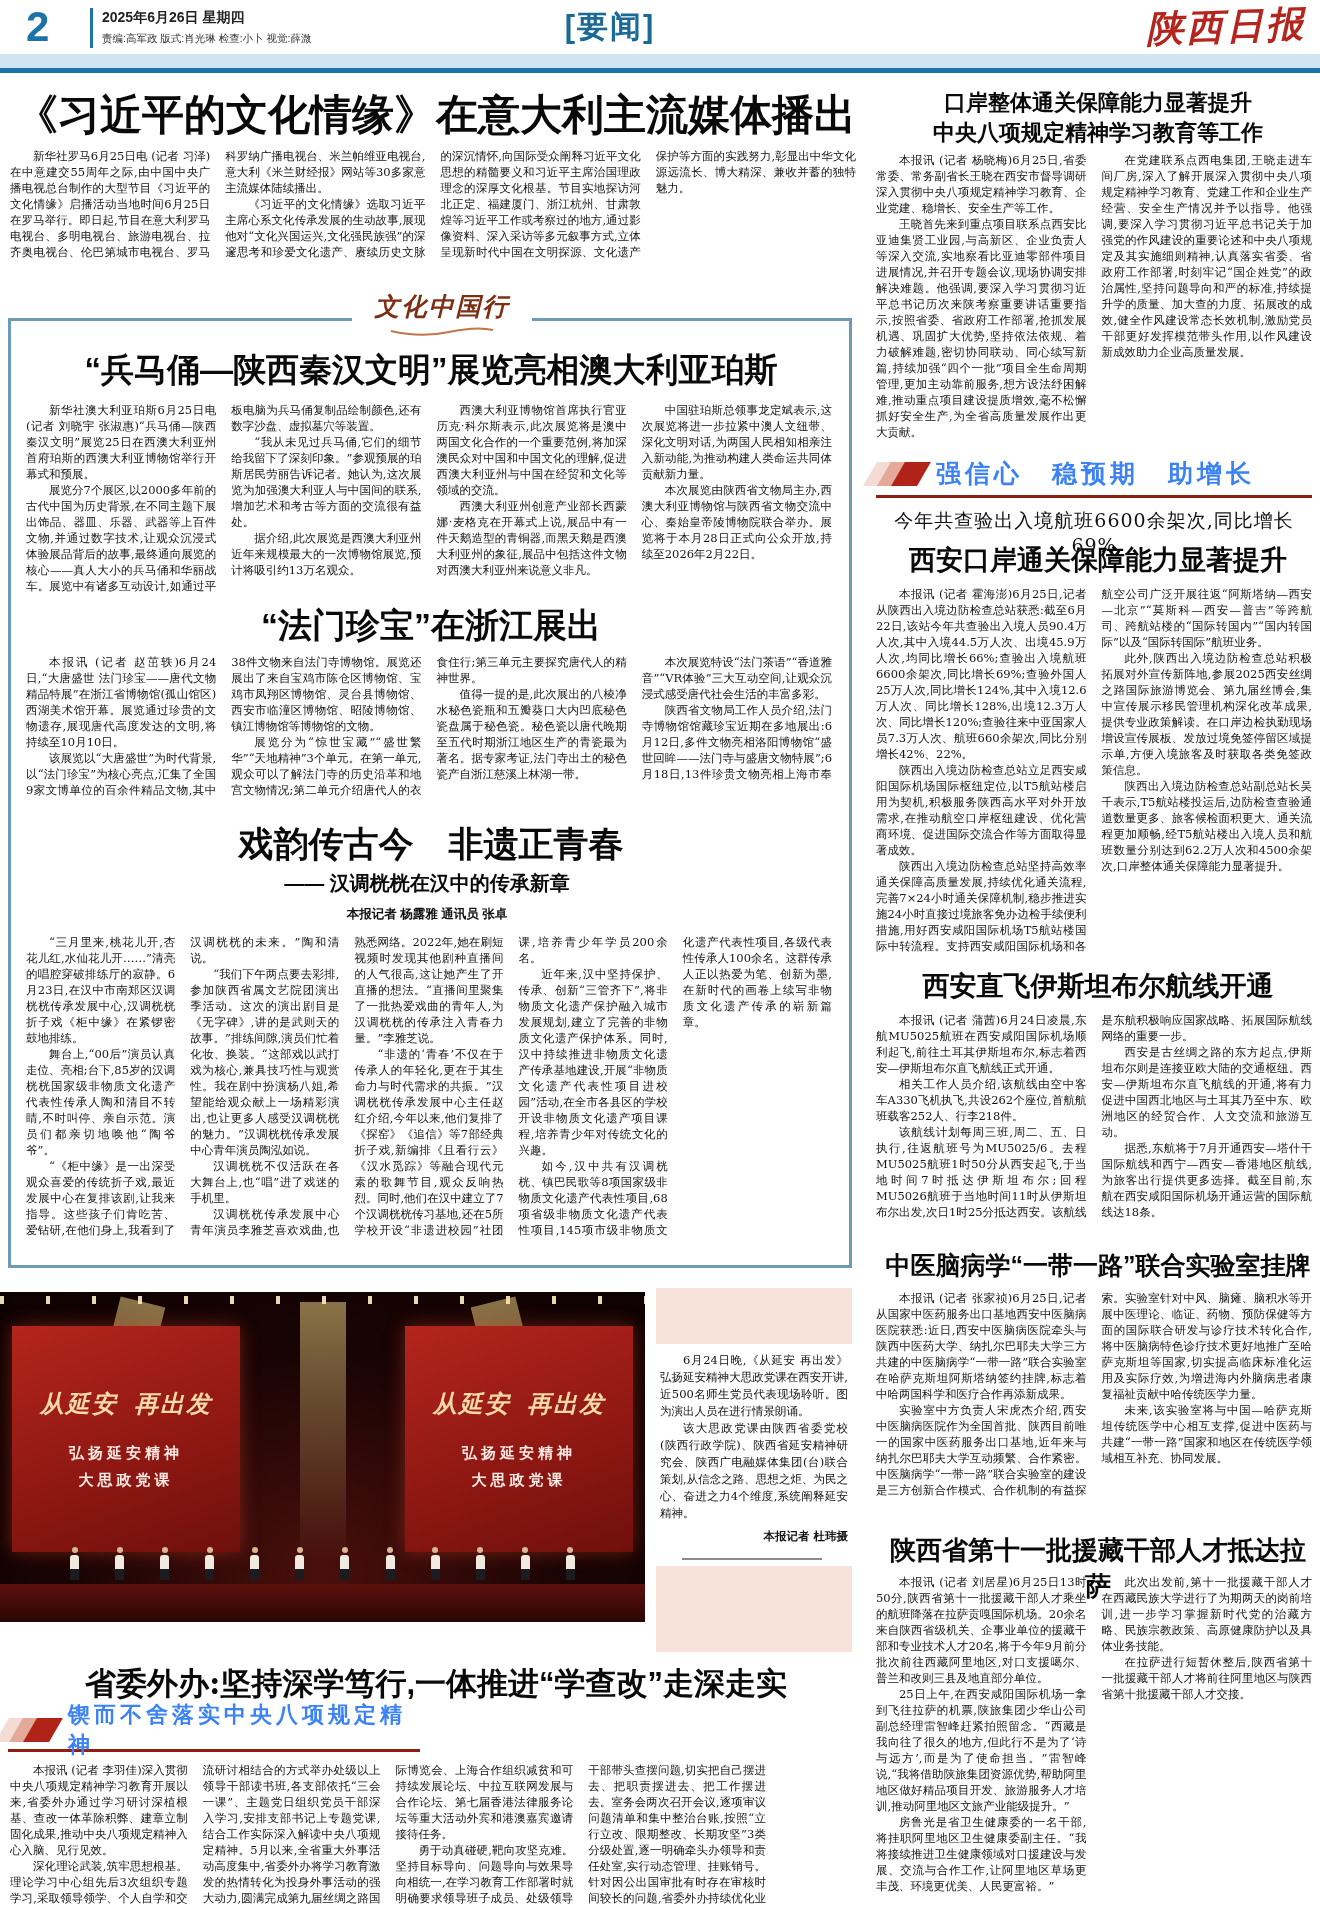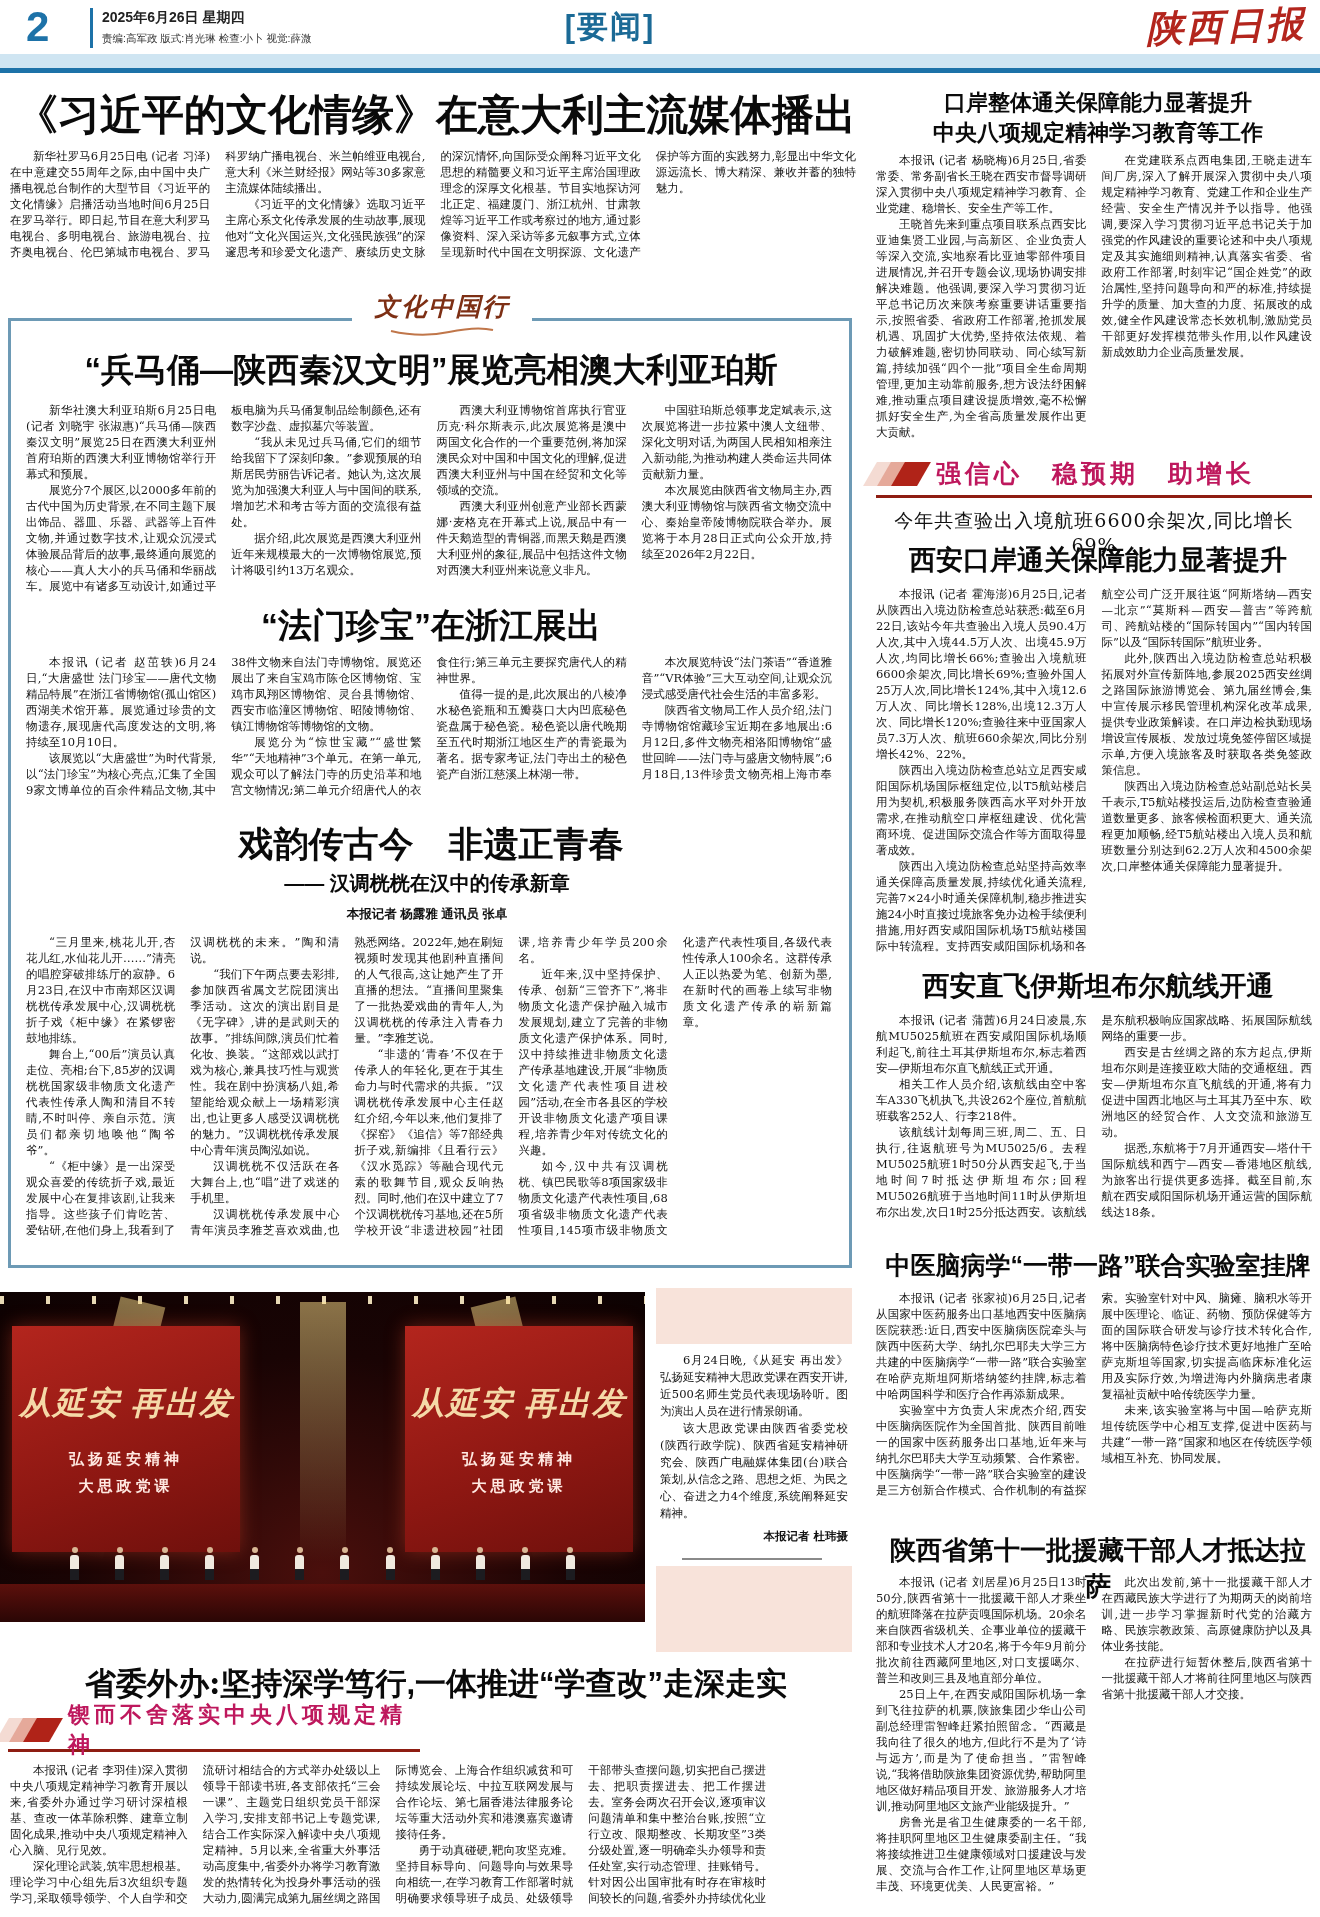--- a/index.html
+++ b/index.html
@@ -31,31 +31,31 @@
   .blue-box{border:3px solid #6d9ab5}
 
   .subtitle{font-family:"Liberation Sans","DejaVu Sans",sans-serif;font-weight:bold;text-align:center;color:#0a0a0a}
   .byline{font-family:"Liberation Sans",sans-serif;font-weight:bold;font-size:12.5px;text-align:center;color:#111}
 
   
   .red-banner{display:flex;align-items:center;border-bottom:3px solid #8e1d12;box-sizing:border-box}
   .wedges{display:flex;margin:0 12px 4px 6px}
   .wedge{width:26px;height:24px;transform:skewX(-30deg);margin-left:-12px}
   .w1{background:#f4dbd3}.w2{background:#e5a99a}.w3{background:#b02318}
-  .red-banner .txt{font-family:"Liberation Sans","DejaVu Sans",sans-serif;font-weight:900;color:#be185d;letter-spacing:4px;padding-bottom:4px}
+  .red-banner .txt{font-family:"Liberation Sans","DejaVu Sans",sans-serif;font-weight:900;color:#3b82f6;letter-spacing:4px;padding-bottom:4px}
   .econ-sub{font-size:19px;text-align:center;color:#111;letter-spacing:1px}
 
   
   .photo{background:radial-gradient(ellipse at 50% 85%, #4a0f0c 0%, #190404 55%, #0d0202 100%);overflow:hidden}
   .lights{position:absolute;top:4px;left:0;right:0;height:8px;
           background:repeating-linear-gradient(90deg, rgba(255,240,200,.9) 0 4px, transparent 4px 46px)}
   .beam{position:absolute;top:10px;width:46px;height:260px;background:linear-gradient(to bottom, rgba(255,225,140,.5), rgba(255,225,140,0));transform-origin:top center}
   .screen{position:absolute;top:34px;width:228px;height:226px;background:linear-gradient(160deg,#b3251d 0%,#8d1712 60%,#6f100c 100%);
           box-shadow:0 0 18px rgba(255,80,50,.35);display:flex;flex-direction:column;align-items:center;justify-content:center}
-  .screen-title{font-family:Liberation Serif, serif;font-style:italic;font-weight:bold;font-size:32px;color:#f5d9a8;letter-spacing:2px;margin-bottom:16px;white-space:nowrap}
+  .screen-title{font-family:Liberation Mono, monospace;font-style:italic;font-weight:bold;font-size:24px;color:#f5d9a8;letter-spacing:2px;margin-bottom:16px;white-space:nowrap}
   .screen-sub{font-size:15px;color:#ffe9e2;letter-spacing:4px;margin-top:8px;font-weight:bold}
   .performers{position:absolute;left:70px;right:70px;bottom:42px;display:flex;justify-content:space-between;align-items:flex-end}
   .figure{width:9px;height:25px;border-radius:3px 3px 0 0;background:linear-gradient(to bottom,#efe9df 0 55%, #1c1c20 55% 100%)}
   .figure::before{content:"";display:block;width:6px;height:6px;border-radius:50%;background:#d9b795;margin:-8px auto 2px auto}
   .stage-floor{position:absolute;left:0;right:0;bottom:0;height:38px;background:linear-gradient(to bottom,#5c100c,#2a0605)}
 
   .caption-pink{background:#f8e3da}
   .caption-text{font-size:11.5px;line-height:17px;text-align:justify}
   .caption-rule{background:#8a8a8a;height:2px}
 

